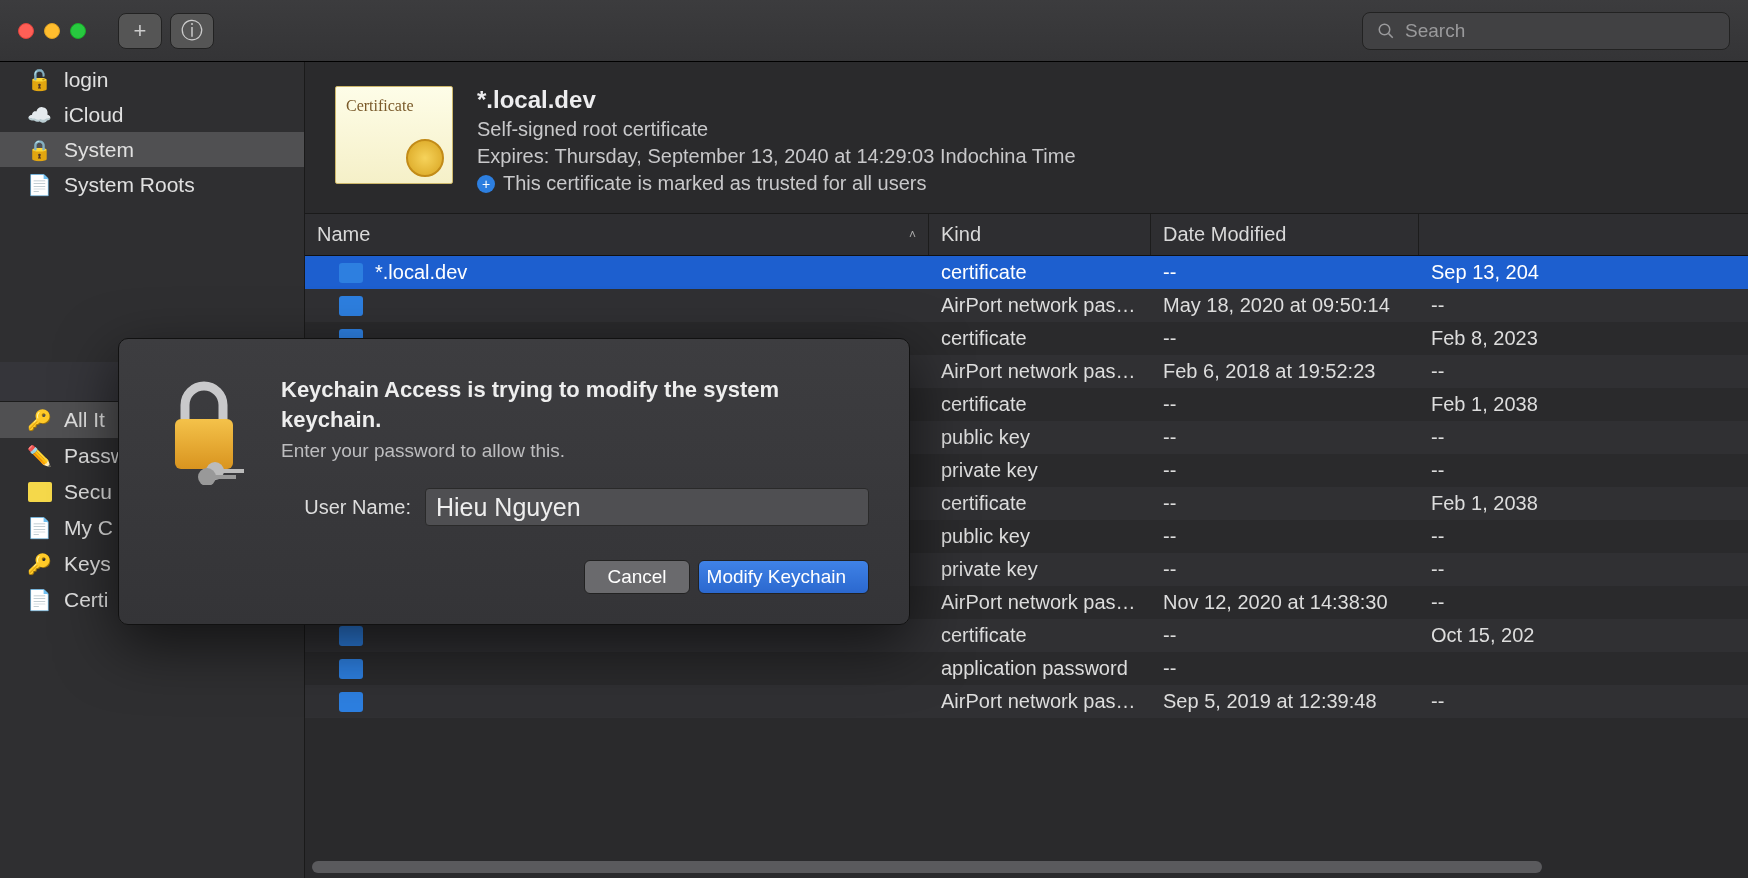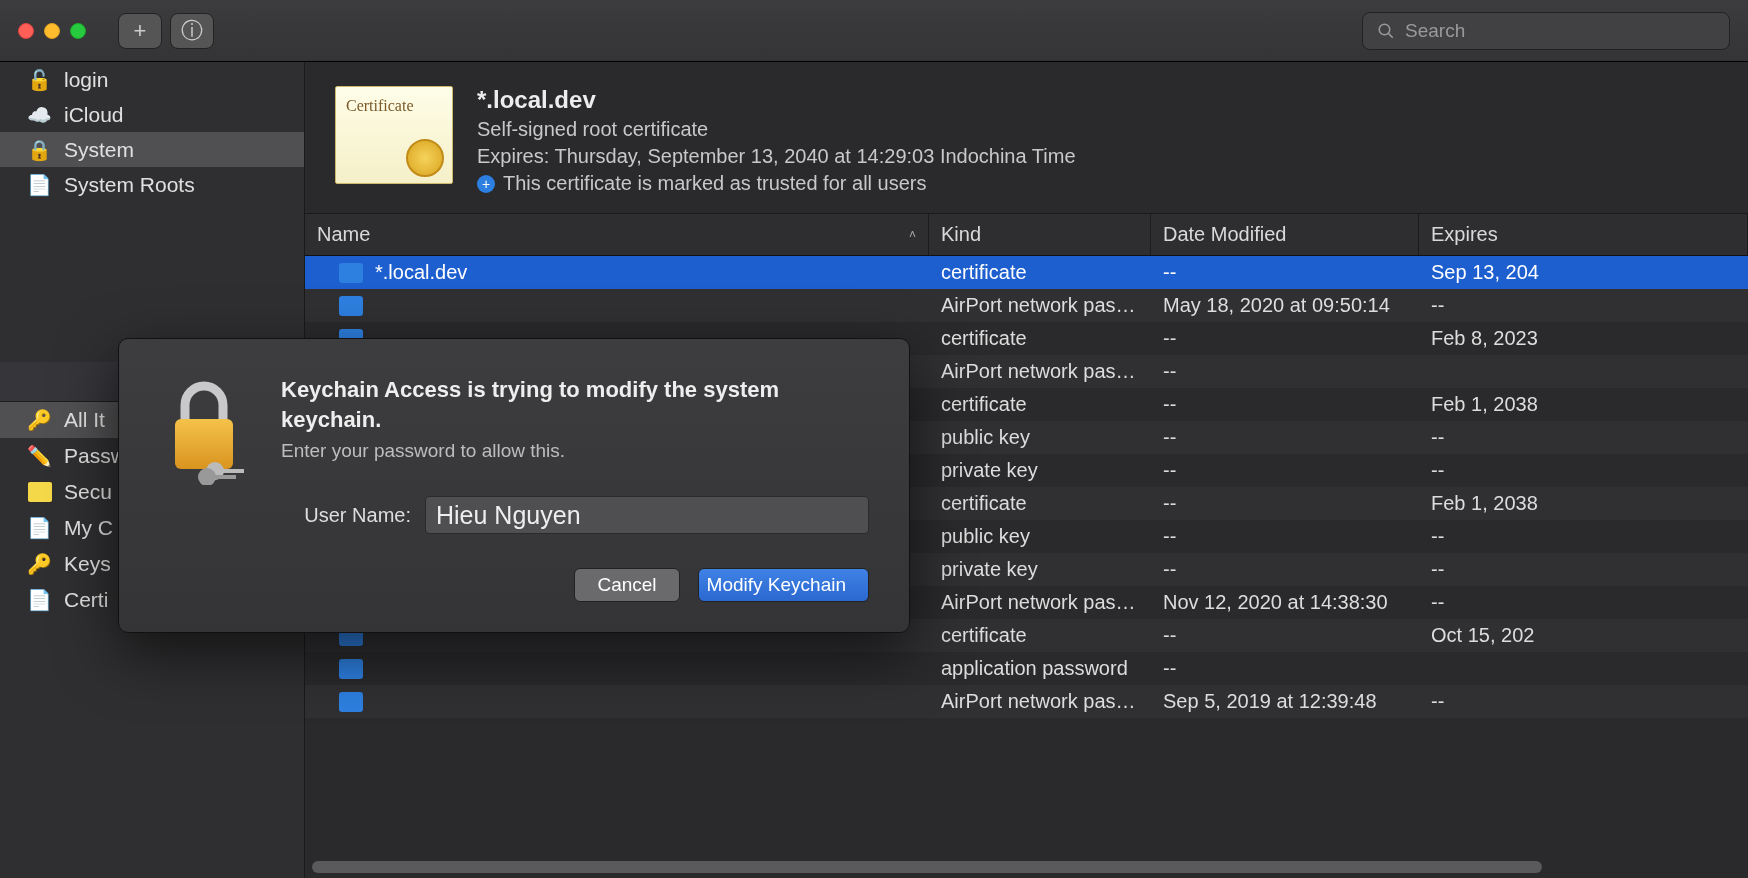--- a/index.html
+++ b/index.html
@@ -62,26 +62,26 @@
 .rowicon{width:24px;height:20px;display:inline-block;background:#2d7fe0;border-radius:3px;flex:0 0 24px;}
 
 
 .modal{position:absolute;left:118px;top:338px;width:792px;background:linear-gradient(#3d3d40,#343437);border:1px solid #111;border-radius:10px;box-shadow:0 20px 60px rgba(0,0,0,.6);padding:36px 40px 30px 40px;}
 .modal .row1{display:flex;gap:32px;}
 .lockicn{width:90px;height:110px;flex:0 0 90px;}
 .lockicn svg{width:100%;height:100%;}
 .modaltxt{flex:1;}
 .modaltxt .mtitle{font-size:22px;font-weight:600;color:#eee;line-height:1.35;margin-bottom:6px;}
 .modaltxt .msub{font-size:19px;color:#bdbdbf;}
-.fields{margin-top:34px;display:flex;flex-direction:column;gap:12px;}
+.fields{margin-top:26px;display:flex;flex-direction:column;gap:12px;}
 .frow{display:flex;align-items:center;gap:14px;}
 .flabel{width:130px;text-align:right;font-size:20px;color:#ddd;}
 .finput{flex:1;height:38px;background:#4f4f52;border:1px solid #2a2a2a;border-radius:4px;padding:0 10px;font-size:25px;color:#eee;}
 .finput.focus{outline:3px solid #3e79d6;outline-offset:0;background:#424245;}
-.btnrow{display:flex;justify-content:flex-end;gap:18px;margin-top:34px;}
+.btnrow{display:flex;justify-content:flex-end;gap:8px;margin-top:34px;}
 .btn{height:34px;padding:0 22px;border-radius:6px;font-size:19px;border:1px solid #222;display:flex;align-items:center;}
 .btn.cancel{background:#6a6a6d;color:#fff;}
 .btn.primary{background:linear-gradient(#3f82e6,#2b68cf);color:#fff;padding-left:8px;}
 
 
 .hscroll{position:absolute;left:306px;right:12px;bottom:2px;height:18px;background:#2a2a2c;}
 .hscroll .thumb{position:absolute;left:6px;top:3px;height:12px;width:86%;background:#5a5a5d;border-radius:6px;}
 </style>
 </head>
 <body>
@@ -179,23 +179,20 @@
         <div class="th name">
           <span>Name</span>
           <span class="sortarr">˄</span>
         </div>
         <div class="th kind">
             <span>Kind</span>
           </div>
         <div class="th date">
             <span>Date Modified</span>
           </div>
-        <div class="th exp">
-            <span>Expires</span>
-          </div>
       </div>
       <div class="tbody" id="tbody">
           <div class="tr sel">
             <div class="td name">
               <span class="rowicon"></span>
               <span>*.local.dev</span>
             </div>
             <div class="td kind">certificate</div>
             <div class="td date">--</div>
             <div class="td exp">Sep 13, 204</div>
@@ -217,20 +214,21 @@
             <div class="td kind">certificate</div>
             <div class="td date">--</div>
             <div class="td exp">Feb 8, 2023</div>
           </div>
           <div class="tr">
             <div class="td name">
               <span class="rowicon"></span>
               <span></span>
             </div>
             <div class="td kind">AirPort network pass...</div>
+            <div class="td date">Feb 6, 2018 at 19:52:23</div>
             <div class="td exp">--</div>
           </div>
           <div class="tr">
             <div class="td name">
               <span class="rowicon"></span>
               <span></span>
             </div>
             <div class="td kind">certificate</div>
             <div class="td date">--</div>
             <div class="td exp">Feb 1, 2038</div>

